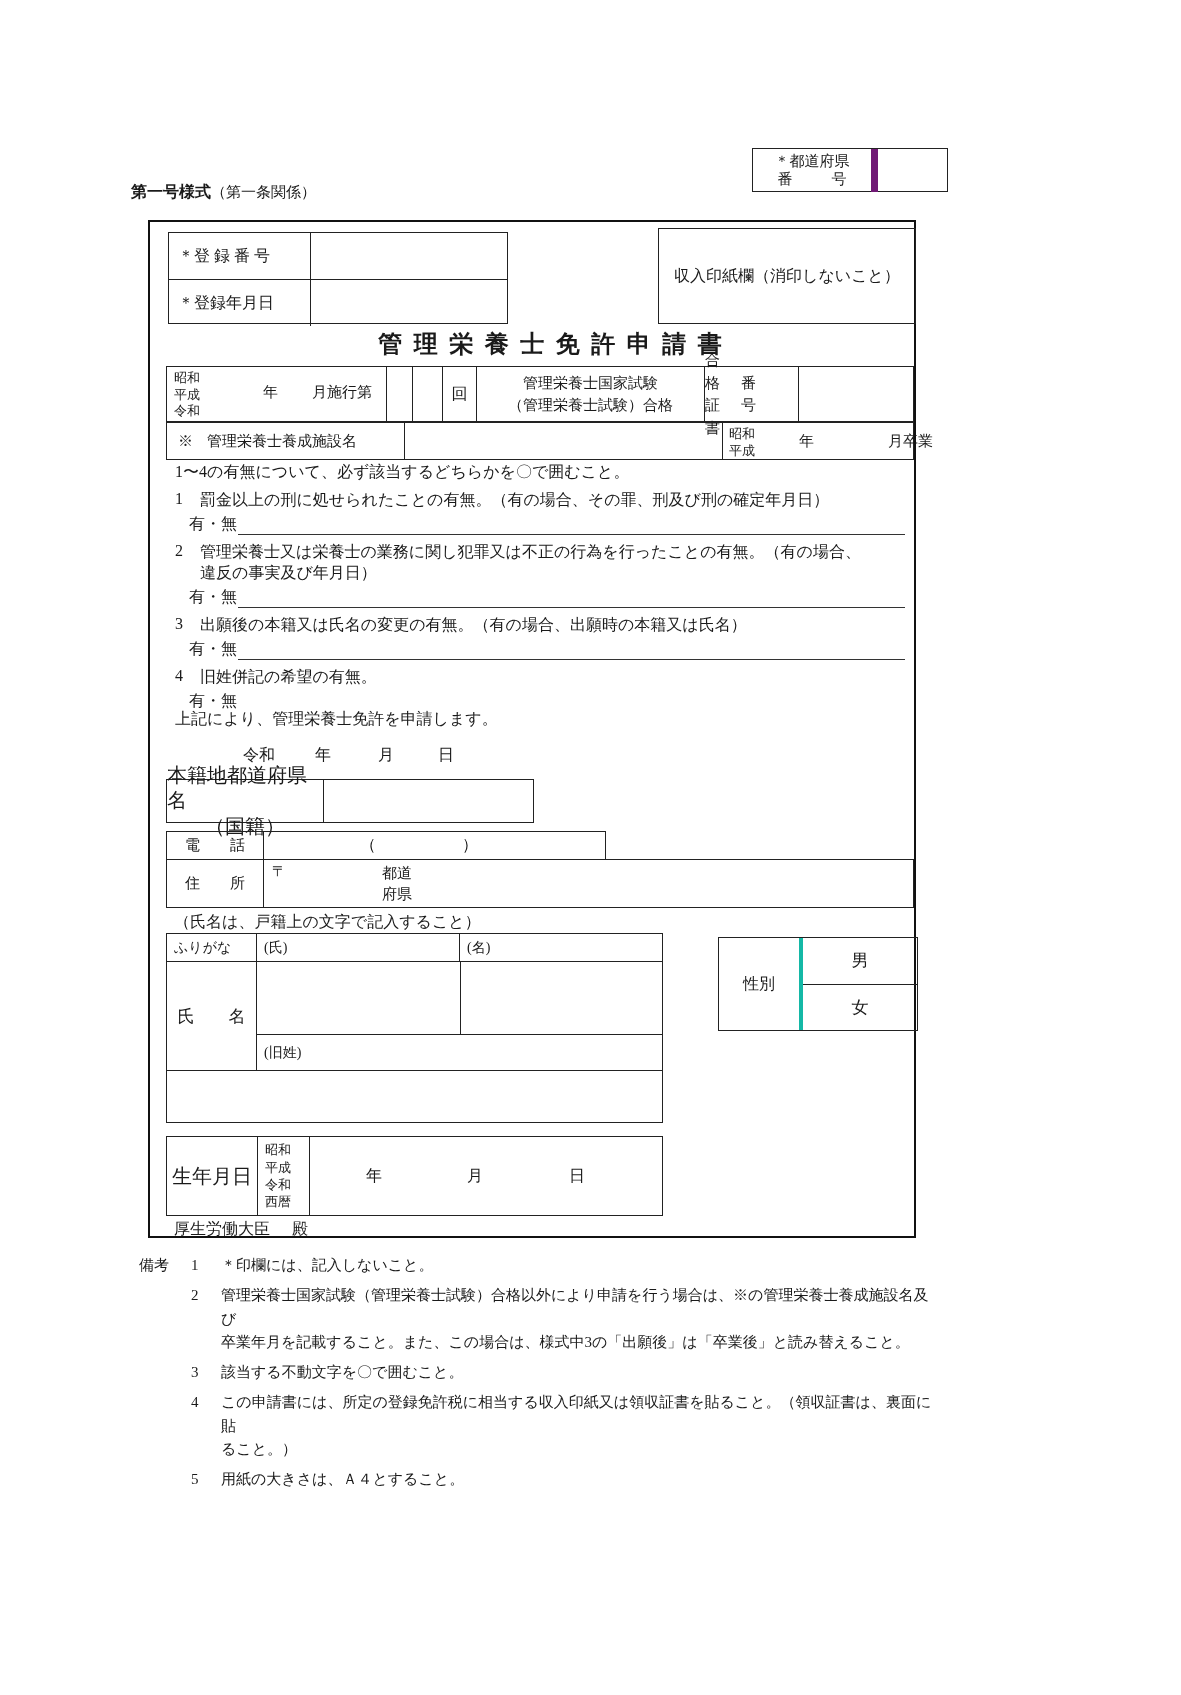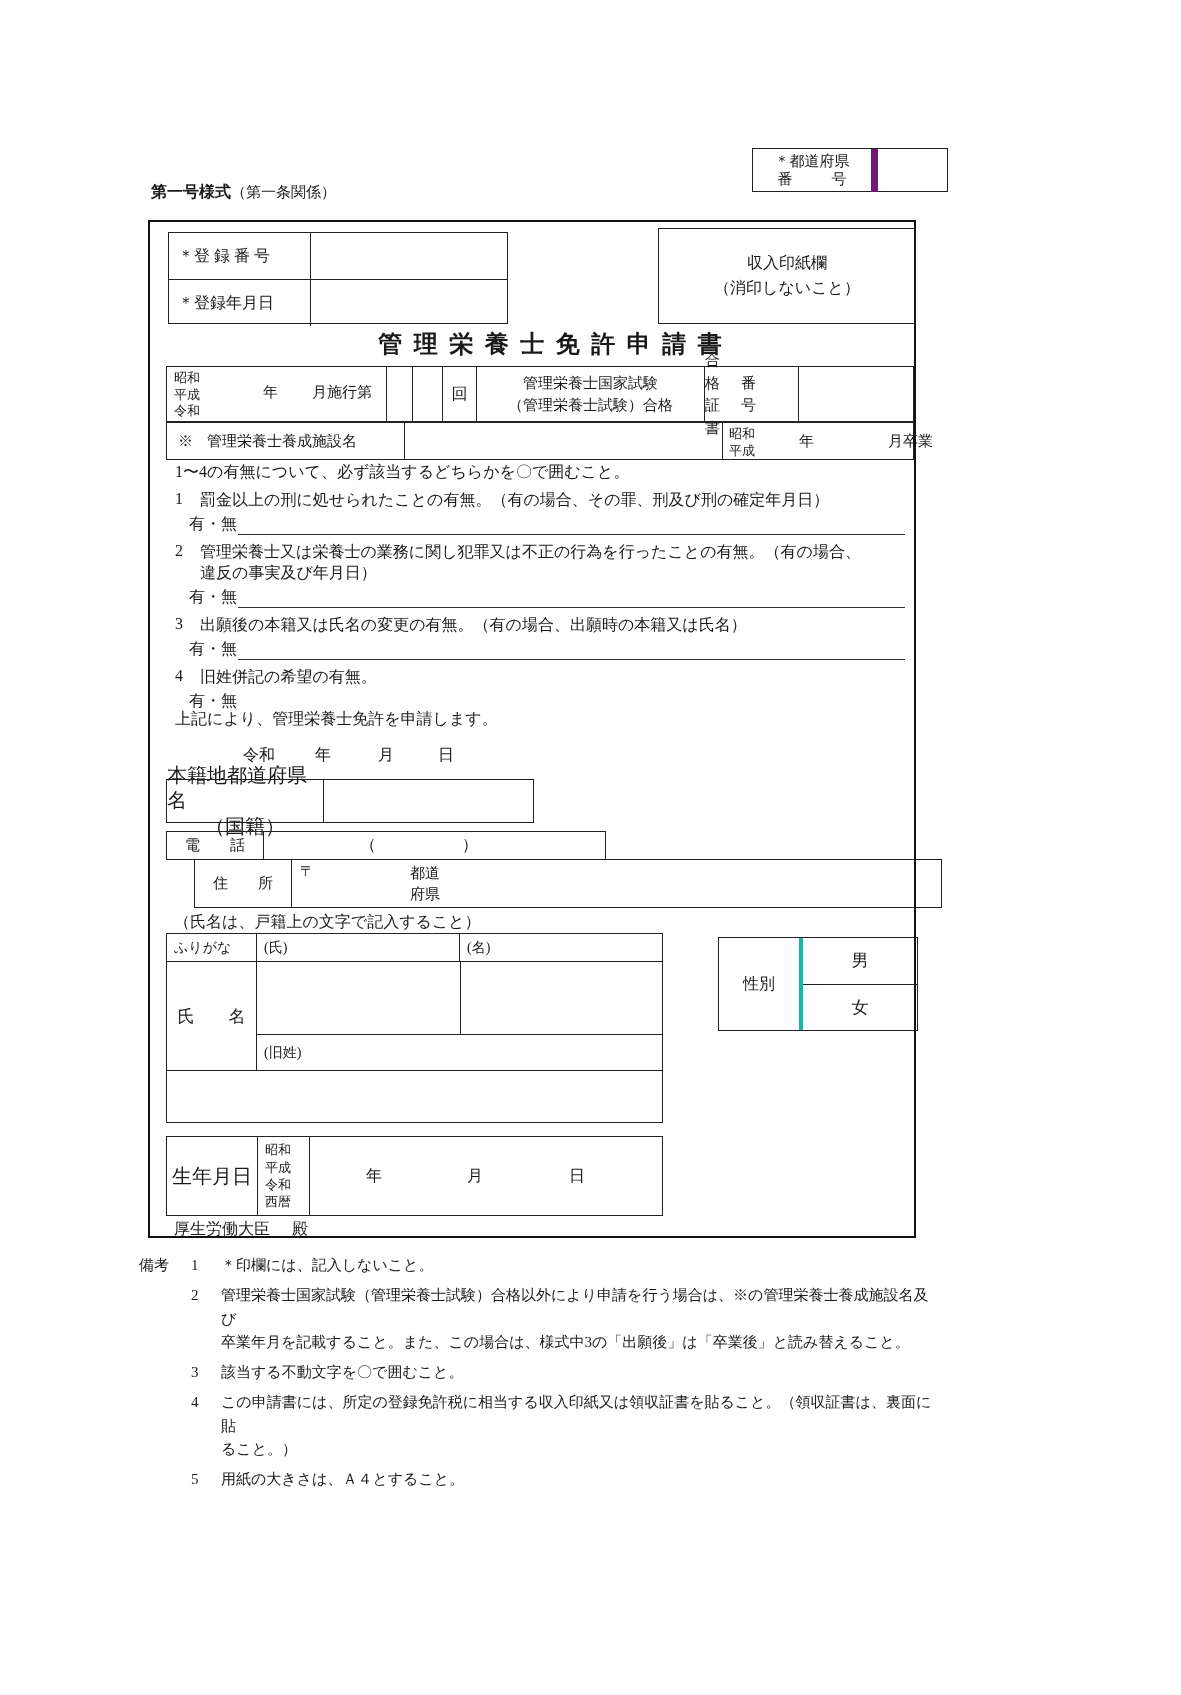--- a/index.html
+++ b/index.html
@@ -40,21 +40,21 @@
     font-size: 15px; line-height: 1.18;
     display: flex; flex-direction: column;
     align-items: center; justify-content: center;
     padding-top: 1px;
   }
   #pref-box .lbl .l2 { letter-spacing: .8em; padding-left: .8em; }
   #pref-box .val { flex: 1; }
 
   
   #form-no {
-    left: 151px; top: 182px;
+    left: 131px; top: 182px;
     font-size: 16px;
     font-family: Liberation Sans, sans-serif;
     font-weight: bold;
     white-space: nowrap;
   }
   #form-no .paren { font-weight: normal; font-size: 15px; }
 
   
   #frame {
     left: 148px; top: 220px; width: 768px; height: 1018px;
@@ -72,21 +72,21 @@
     width: 132px; border-right: 1px solid #222;
     display: flex; align-items: center;
     padding-left: 9px; font-size: 16px;
   }
   #reg-table .val { flex: 1; }
 
   
   #stamp-box {
     left: 658px; top: 228px; width: 258px; height: 96px;
     border: 1px solid #222;
-    display: flex; flex-direction: column;
+    display: flex; 
     align-items: center; justify-content: center;
     font-size: 16px; line-height: 1.55;
   }
 
   
   #doc-title {
     left: 148px; top: 328px; width: 768px;
     text-align: center;
     font-size: 24px; font-weight: bold;
     letter-spacing: .48em;
@@ -209,21 +209,21 @@
   }
   #tel-row .val {
     flex: 1; display: flex; align-items: center;
     justify-content: flex-start; padding-left: 96px;
     font-size: 16px;
   }
   #tel-row .val .paren-o { margin-right: 86px; }
 
   #addr-row {
     left: 166px; top: 859px; width: 748px; height: 49px;
-    border: 1px solid #222; display: flex; margin-left: 28px;
+    border: 1px solid #222; display: flex;
   }
   #addr-row .lbl {
     width: 96px; border-right: 1px solid #222;
     display: flex; align-items: center; justify-content: center;
     font-size: 15px;
   }
   #addr-row .val { flex: 1; position: relative; }
   #addr-row .post {
     position: absolute; left: 8px; top: 3px; font-size: 14px;
   }

